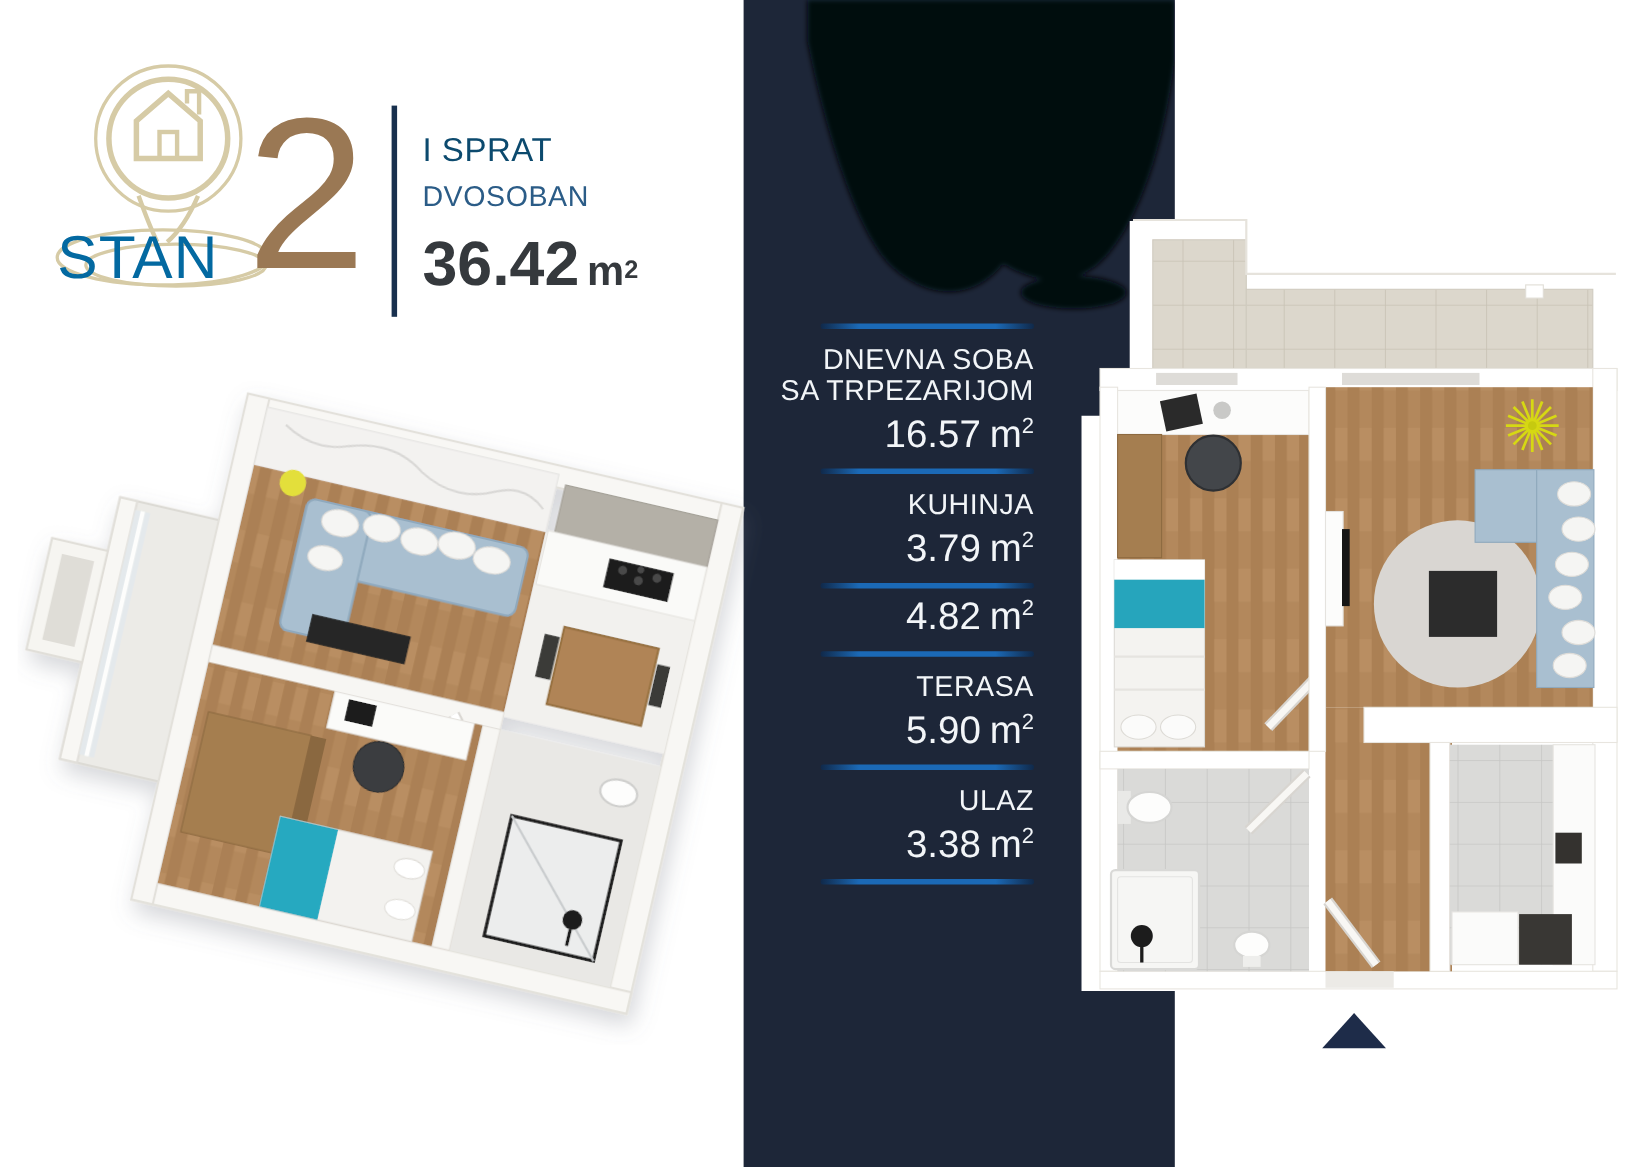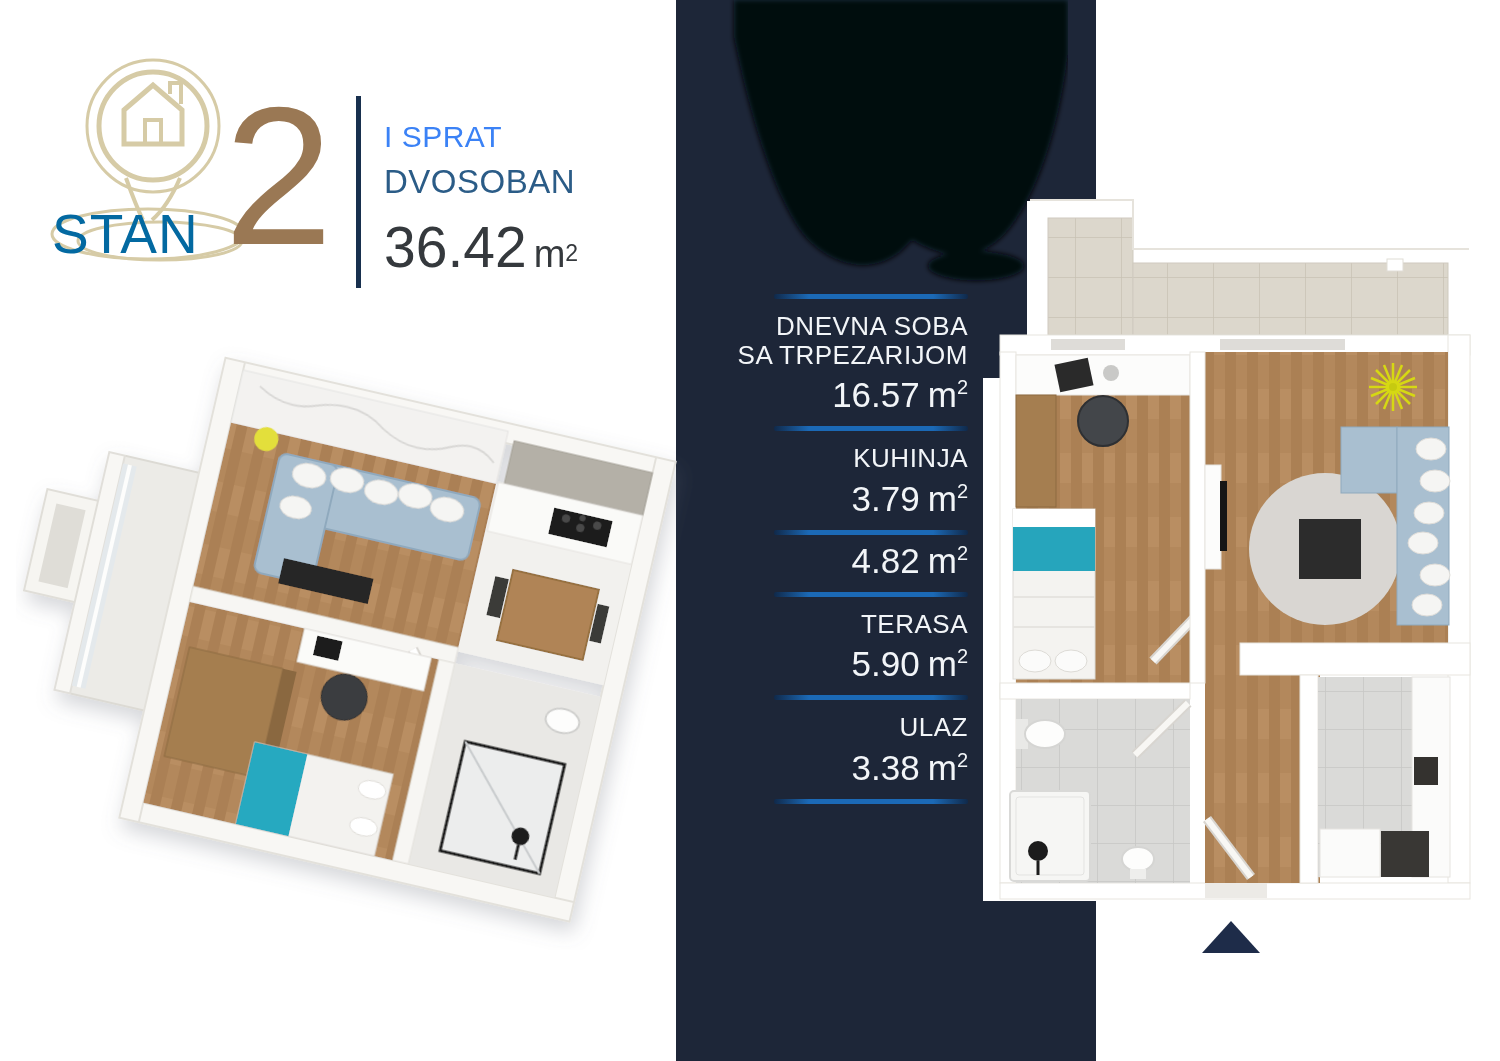--- a/index.html
+++ b/index.html
@@ -7,29 +7,29 @@
        font-family:"Liberation Sans", sans-serif;}
 
   
   .logo-svg{position:absolute;left:46px;top:46px;}
   .brand-text{position:absolute;left:52px;top:202px;width:200px;text-align:left;
               font-size:55px;letter-spacing:1px;color:#0369a1;}
   .big-number{position:absolute;left:224px;top:84px;font-size:196px;line-height:0.95;
               color:#9a7854;}
   .hdr-divider{position:absolute;left:356px;top:96px;width:5px;height:192px;background:#18304e;}
   .hdr-text{position:absolute;left:384px;top:120px;}
-  .floor-label{font-size:30px;color:#3b82f6;letter-spacing:.5px;}
-  .layout-label{font-size:33px;color:#2b5c87;letter-spacing:.5px;margin-top:9px;}
-  .area-line{margin-top:13px;color:#35393d;}
+  .floor-label{font-size:30px;color:#0c4a6e;letter-spacing:.5px;}
+  .layout-label{font-size:26px;color:#2b5c87;letter-spacing:.5px;margin-top:9px;}
+  .area-line{margin-top:13px;color:#35393d;font-weight:bold;}
   .area-line .num{font-size:57px;}
   .area-line .unit{font-size:38px;margin-left:7px;}
   .area-line sup{font-size:23px;vertical-align:super;}
 
   
-  .column{position:absolute;left:676px;top:0;width:392px;height:1061px;background:#1d2638;padding-left:28px;}
+  .column{position:absolute;left:676px;top:0;width:392px;height:1061px;background:#1d2638;}
   .blob-svg{position:absolute;left:0;top:0;}
   .room-list{position:absolute;top:294px;right:128px;width:240px;text-align:right;color:#f2f5f8;}
   .rl-divider{height:5px;width:194px;margin-left:auto;border-radius:2px;
      background:linear-gradient(90deg,#10294a,#1b69b6 18%,#1b69b6 82%,#10294a);}
   .room-row .room-name{margin-top:13px;font-size:26px;line-height:1.1;letter-spacing:.5px;}
   .room-row .room-area{margin-top:6px;margin-bottom:11px;font-size:35px;}
   .room-row .room-area .unit{margin-left:8px;}
   .room-row .room-area sup{font-size:20px;vertical-align:super;}
   .room-row .rl-divider{margin-top:0;}
   .room-list > .rl-divider.top{margin-bottom:4px;}

